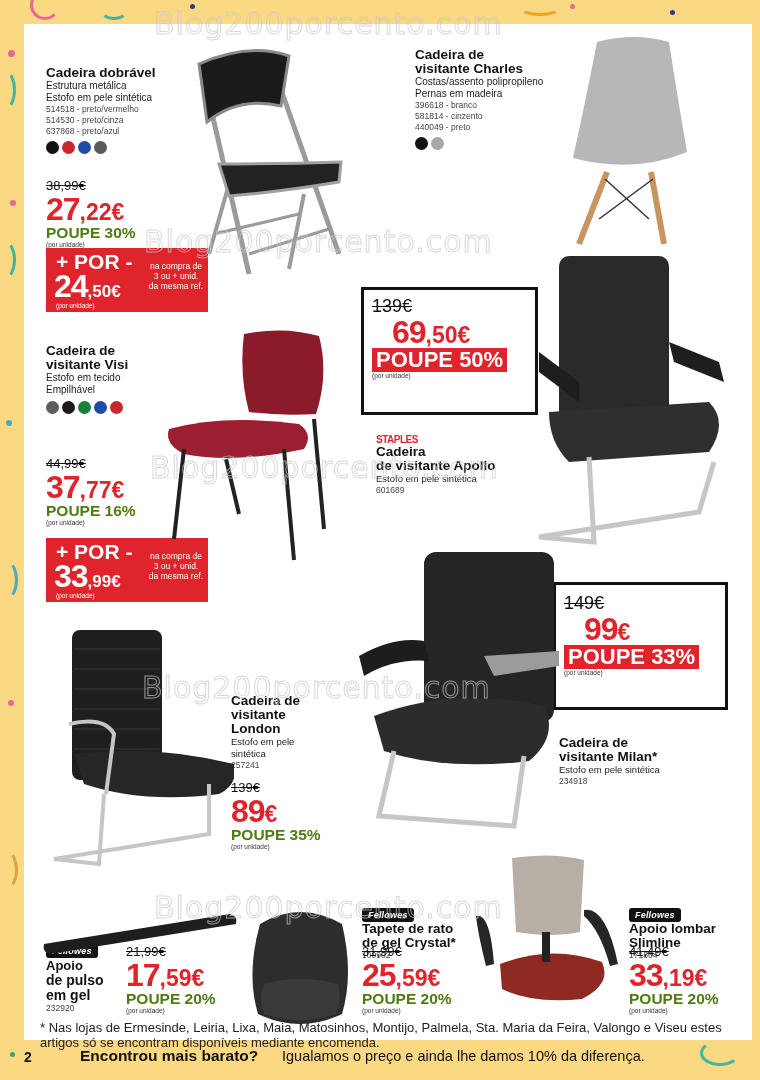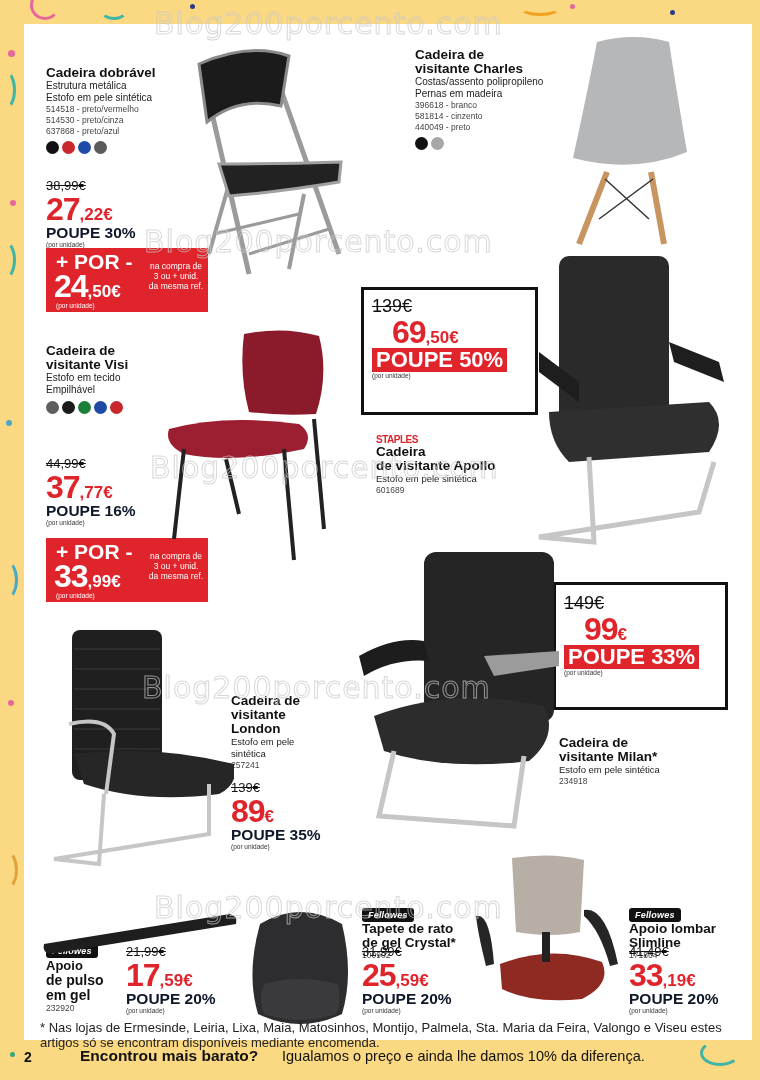--- a/index.html
+++ b/index.html
@@ -16,22 +16,22 @@
       position: absolute; left: 24px; top: 24px; width: 728px; height: 1016px;
       background: #fff;
     }
     .abs { position: absolute; }
     .title { font-weight: bold; font-size: 13.5px; line-height: 14px; color: #111; }
     .desc { font-size: 10px; line-height: 12px; color: #222; }
     .code { font-size: 8.5px; line-height: 11px; color: #444; }
     .old { font-size: 13px; color: #111; text-decoration: line-through; line-height: 15px; }
     .price { color: #e0242b; font-weight: bold; line-height: 1; letter-spacing: -1px; }
     .price .int { font-size: 32px; }
-    .price .dec { font-size: 17px; letter-spacing: 0; }
-    .save { color: #0f172a; font-weight: bold; font-size: 15.5px; line-height: 16px; }
+    .price .dec { font-size: 23px; letter-spacing: 0; }
+    .save { color: #4d7c0f; font-weight: bold; font-size: 15.5px; line-height: 16px; }
     .per { font-size: 6.5px; color: #333; line-height: 8px; }
     .swatches { display: flex; gap: 3px; }
     .sw { width: 13px; height: 13px; border-radius: 50%; }
     .multi {
       background: #e0242b; color: #fff; width: 162px; height: 64px;
     }
     .multi .por { position: absolute; left: 10px; top: 3px; font-size: 21px; font-weight: bold; line-height: 22px; }
     .multi .mp { position: absolute; left: 8px; top: 22px; font-weight: bold; line-height: 1; letter-spacing: -1px; }
     .multi .mp .int { font-size: 32px; }
     .multi .mp .dec { font-size: 17px; letter-spacing: 0; }

